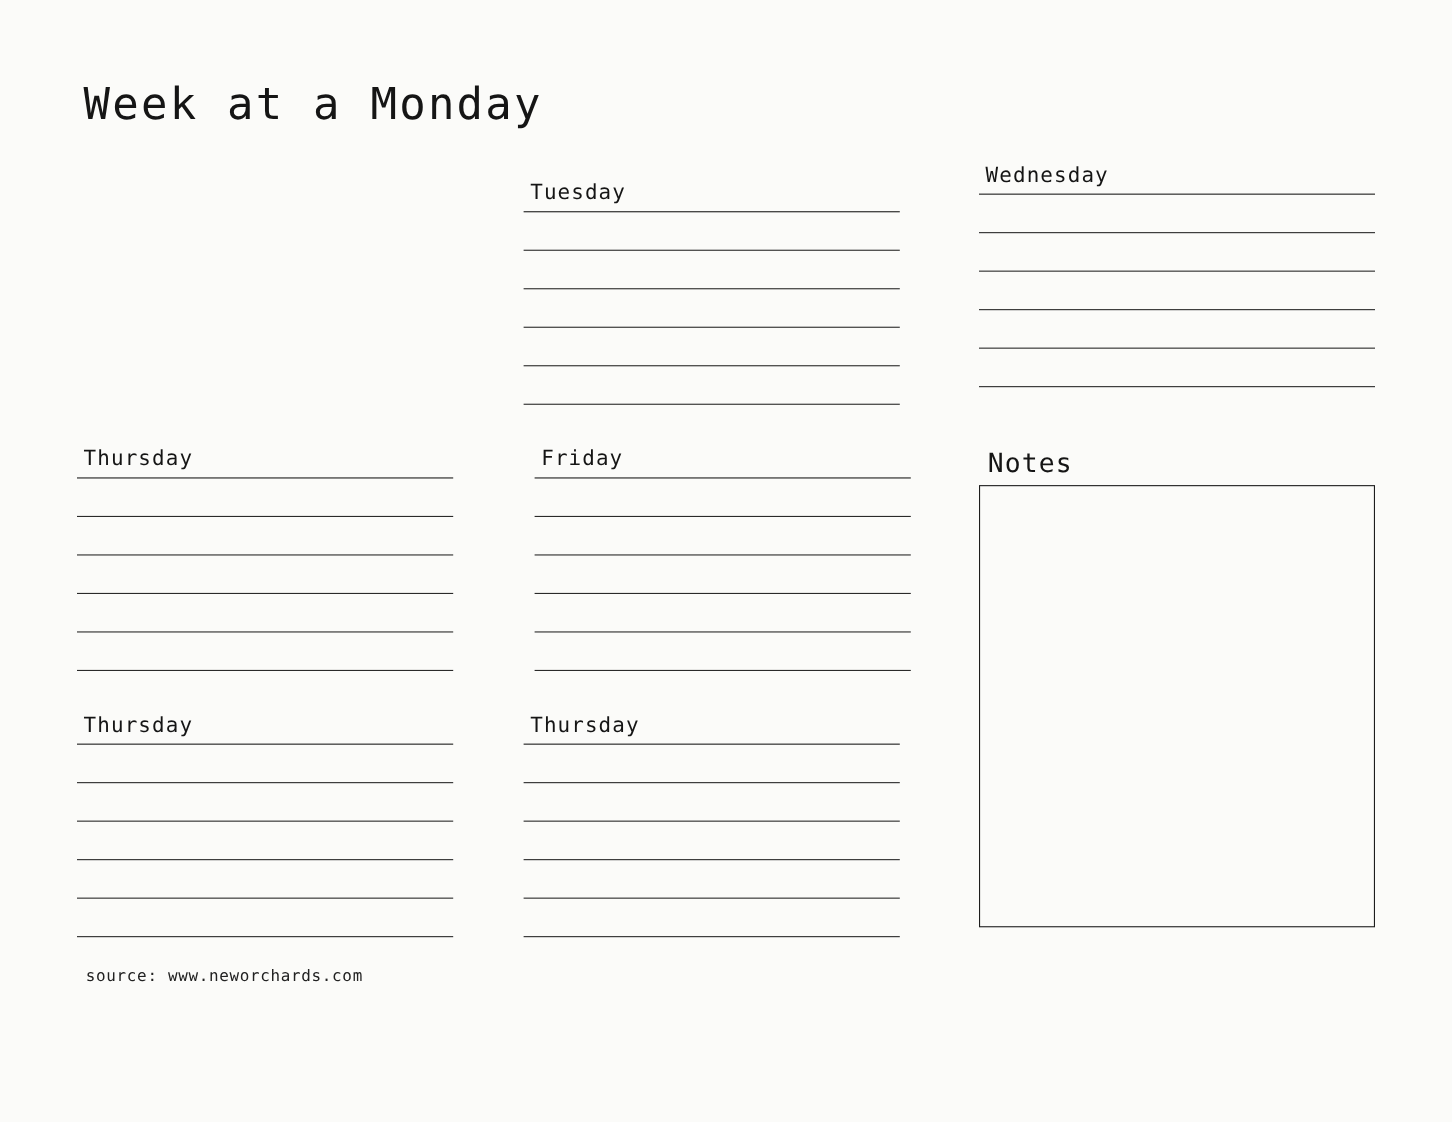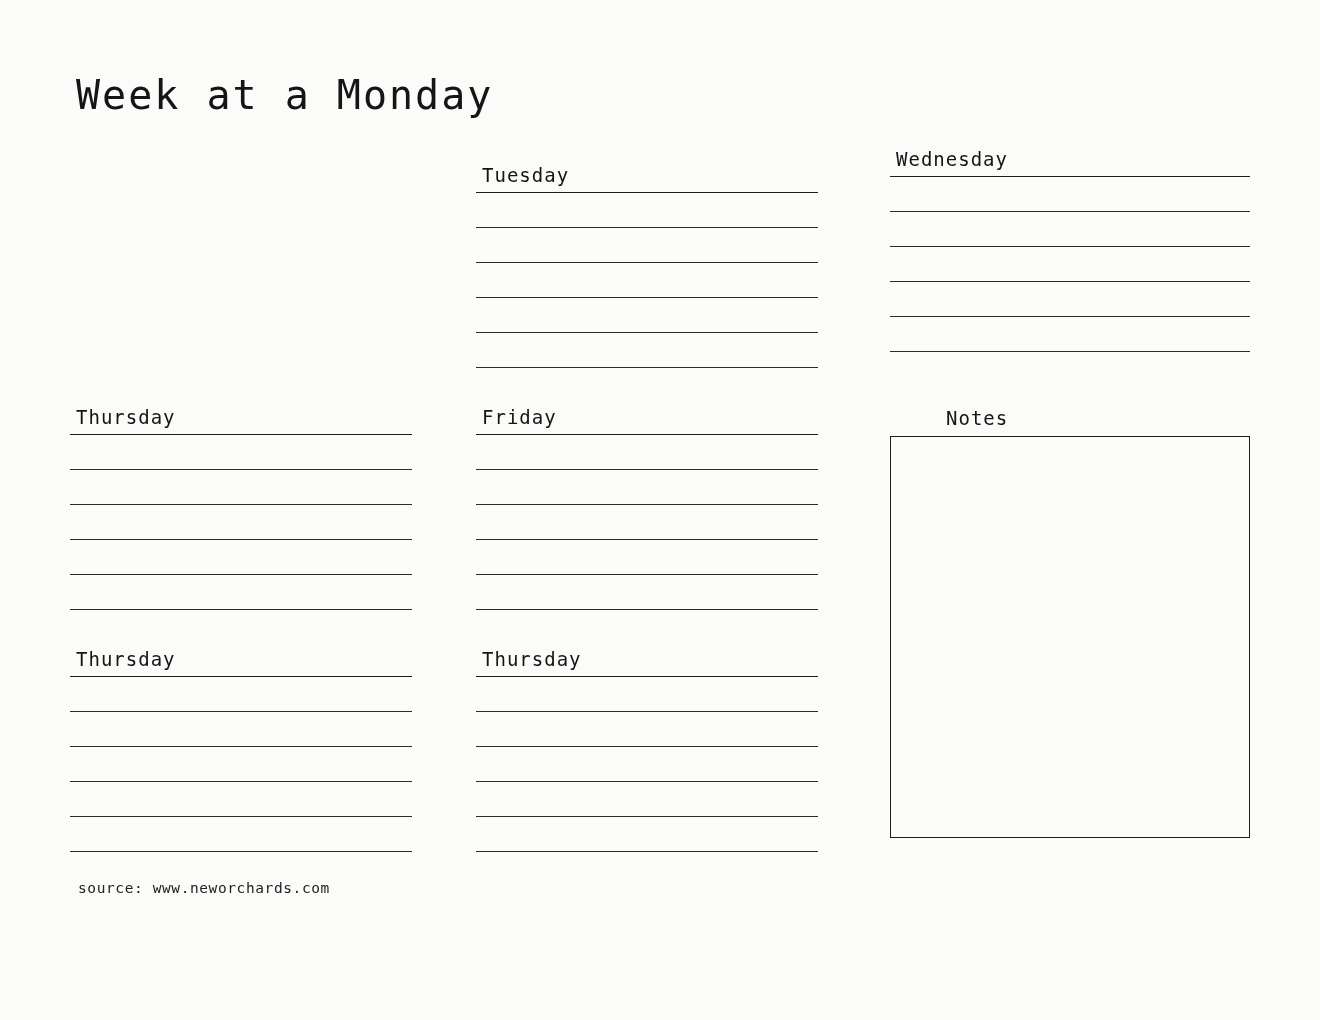--- a/index.html
+++ b/index.html
@@ -53,26 +53,25 @@
   }
   .lines {
     margin-top: 0;
   }
 
   
   .notes-block {
     position: absolute;
   }
   .notes-label {
-    font-size: 19px;
+    font-size: 24px;
     letter-spacing: 1px;
     color: #151515;
     padding-left: 8px;
     line-height: 1.1;
-    margin-left: 48px;
   }
   .notes-box {
     width: 360px;
     height: 402px;
     border: 1.6px solid #1d1d1d;
     background: transparent;
     margin-top: 7px;
     box-sizing: border-box;
   }
 
@@ -119,21 +118,21 @@
     <div class="day-label">Tuesday</div>
     <div class="lines">
         <div class="rule" style="margin-top: 34px;"></div>
         <div class="rule" style="margin-top: 34px;"></div>
         <div class="rule" style="margin-top: 34px;"></div>
         <div class="rule" style="margin-top: 34px;"></div>
         <div class="rule" style="margin-top: 34px;"></div>
       </div>
   </div>
 
-  <div class="day-block" id="blk-1-1" style="left:476px; top:407px;">
+  <div class="day-block" id="blk-1-1" style="left:486px; top:407px;">
     <div class="day-label">Friday</div>
     <div class="lines">
         <div class="rule" style="margin-top: 34px;"></div>
         <div class="rule" style="margin-top: 34px;"></div>
         <div class="rule" style="margin-top: 34px;"></div>
         <div class="rule" style="margin-top: 34px;"></div>
         <div class="rule" style="margin-top: 34px;"></div>
       </div>
   </div>
 

